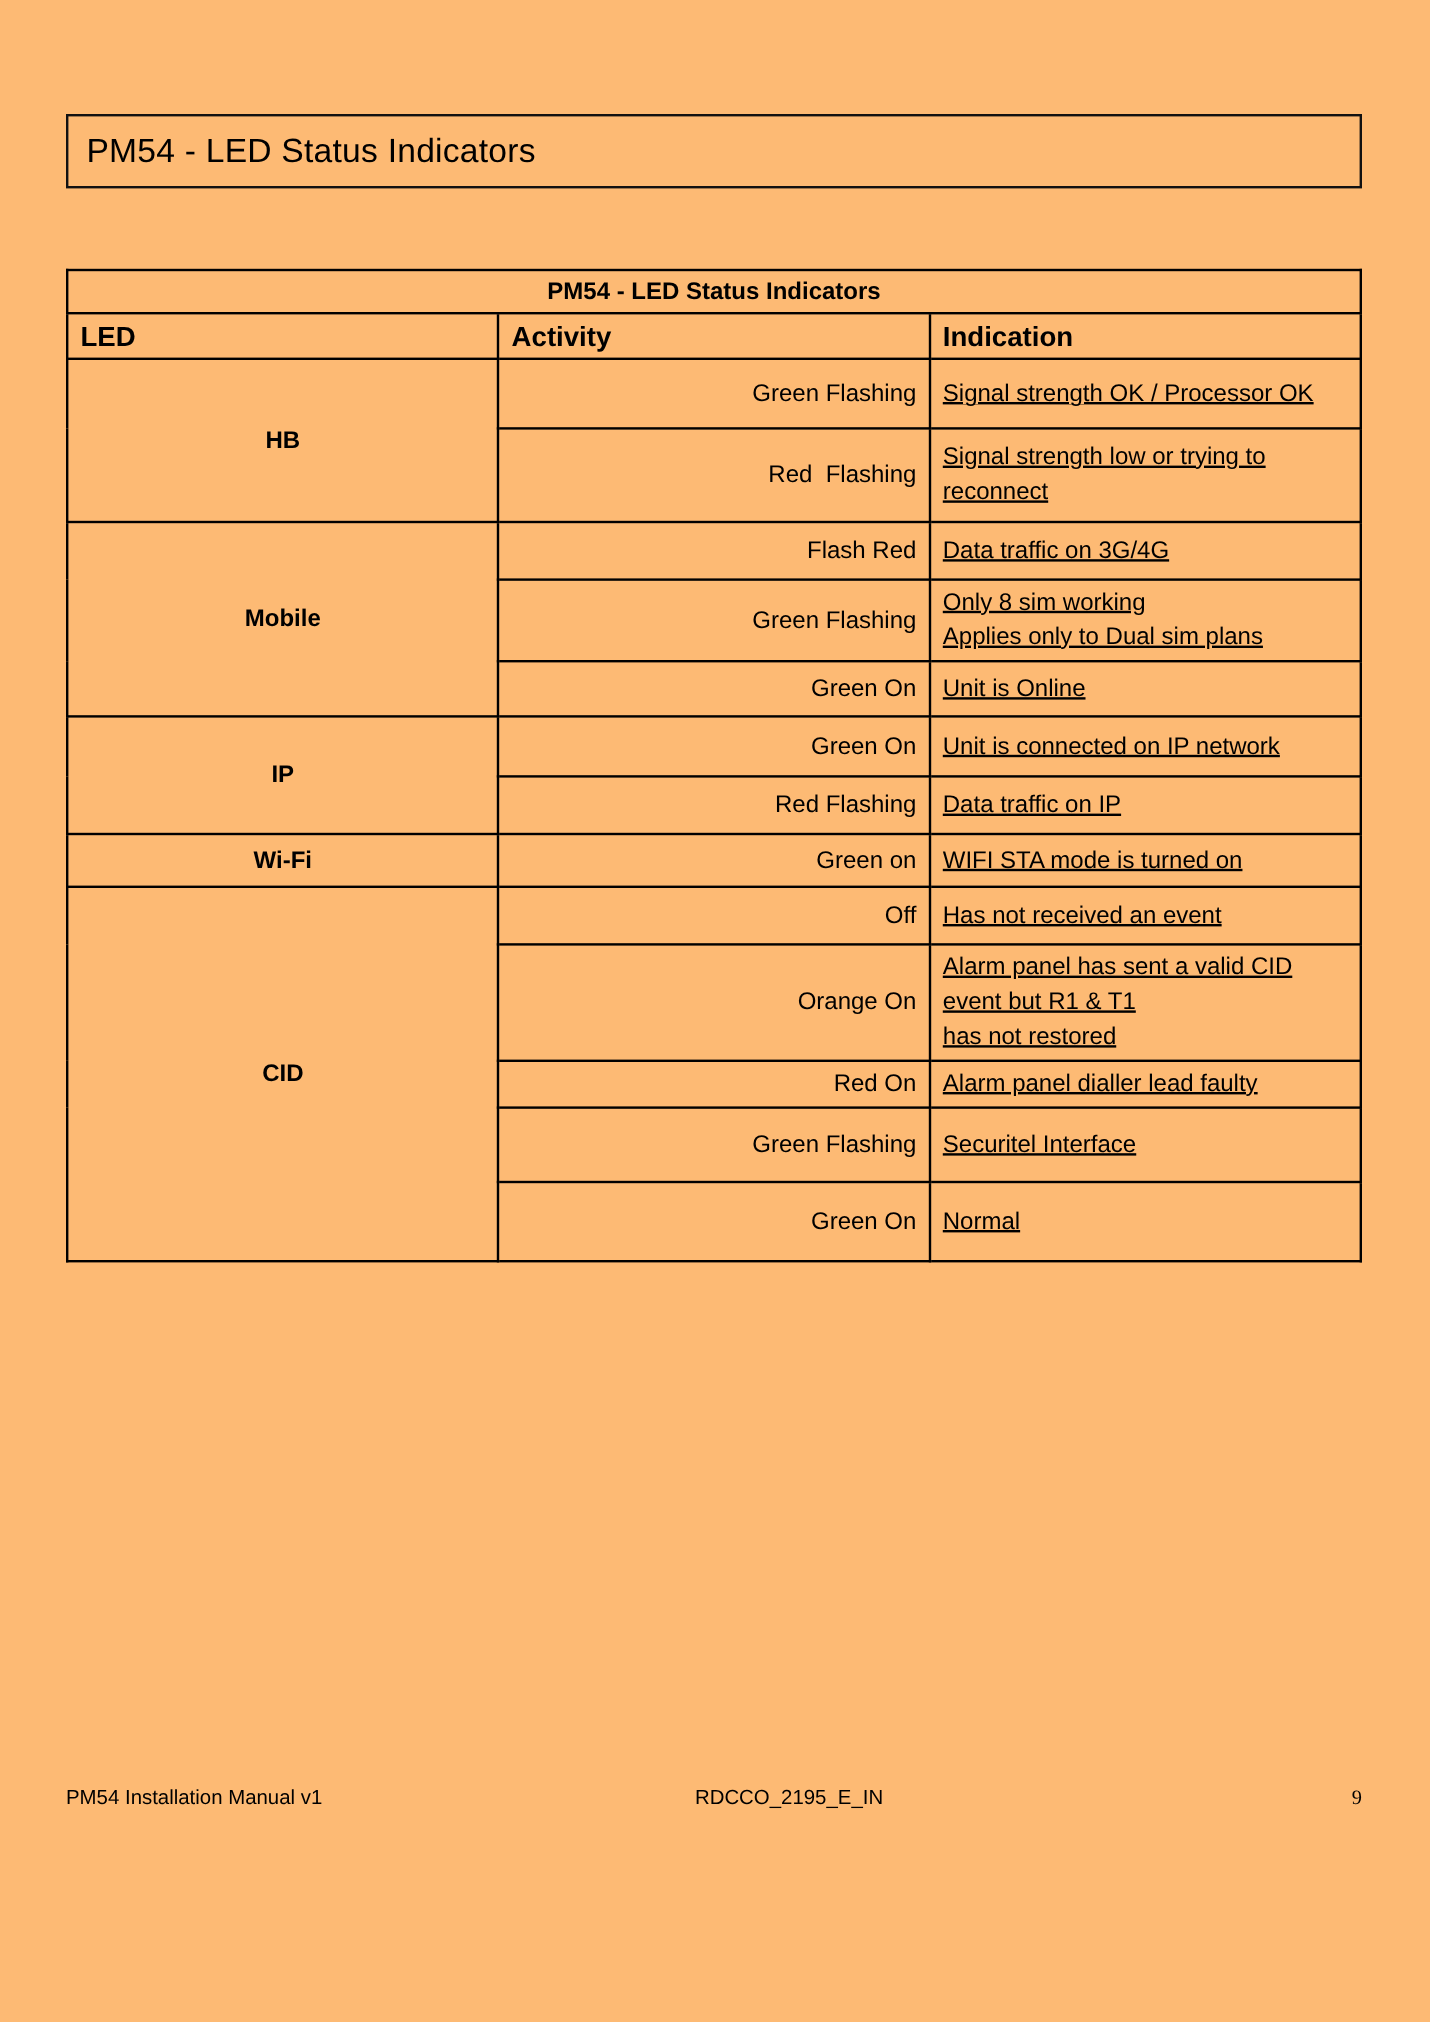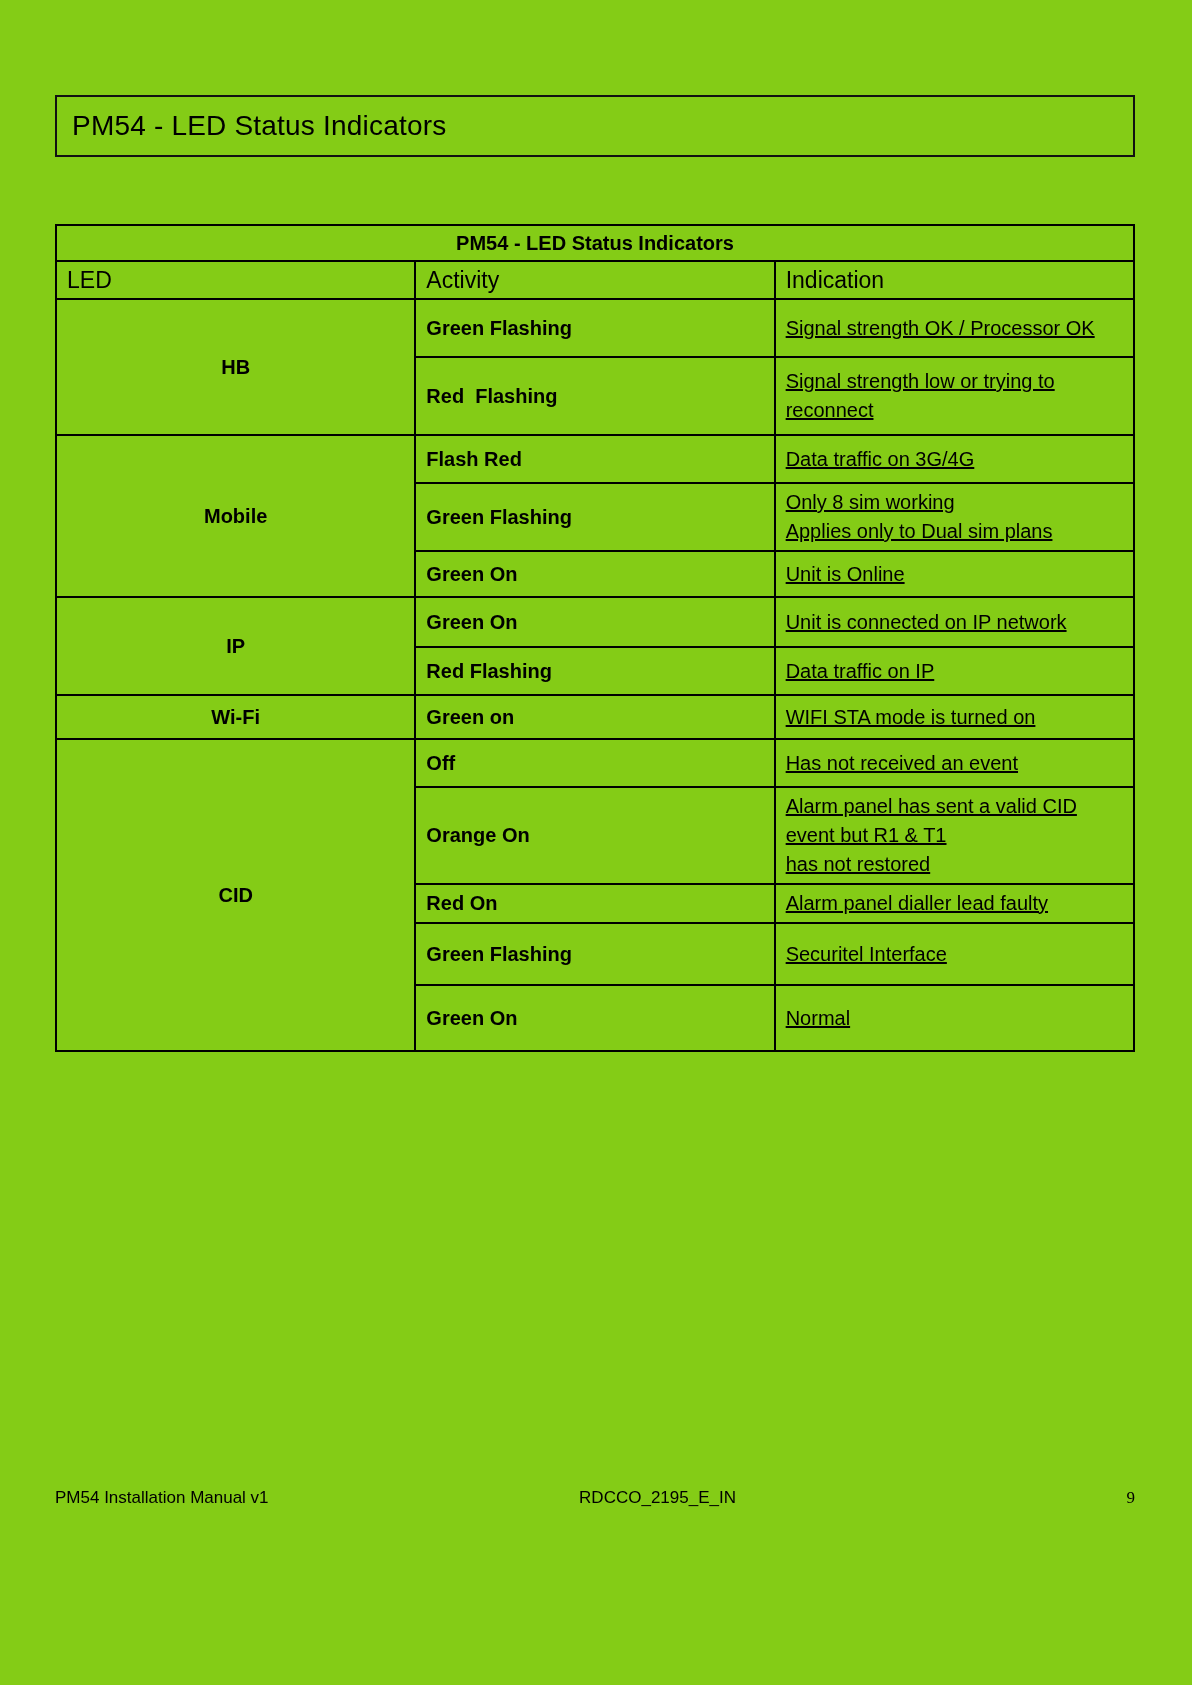--- a/index.html
+++ b/index.html
@@ -3,21 +3,21 @@
 <meta charset="utf-8">
 <style>
   * { box-sizing: border-box; }
   html, body { margin: 0; padding: 0; }
   body {
     width: 1192px; height: 1685px;
     background: #ffffff;
     color: #000000;
     font-family: "Liberation Sans", sans-serif;
   }
-  .page { position: relative; width: 1192px; height: 1685px; overflow: hidden; background: #84cc16; }
+  .page { position: relative; width: 1192px; height: 1685px; overflow: hidden; background: #fdba74; }
 
   .title-box {
     position: absolute; left: 55px; top: 95px;
     width: 1080px; height: 62px;
     border: 2px solid #111;
     display: flex; align-items: center;
     padding-left: 15px;
     font-size: 28px;
     letter-spacing: 0.2px;
   }
@@ -36,27 +36,27 @@
     overflow: hidden;
   }
   .tbl-title {
     text-align: center;
     font-weight: bold;
     font-size: 23px;
     padding: 3px;
   }
   .led-table th {
     text-align: left;
-    font-weight: normal;
+    font-weight: bold;
     font-size: 23px;
   }
   .col-led { width: 167px; }
   .col-activity { width: 318px; border-radius: 16px; }
   .led-cell { text-align: center; font-weight: bold; }
-  .act { font-weight: bold; white-space: pre-wrap; padding-left: 14px; }
+  .act { font-weight: normal; white-space: pre-wrap; padding-left: 14px; text-align: right; }
   .ind { white-space: pre-line; padding-left: 14px; line-height: 1.45; text-decoration: underline; }
 
   .footer {
     position: absolute; left: 55px; top: 1488px;
     width: 1080px;
     display: flex; align-items: baseline; justify-content: space-between;
     font-size: 17px;
     gap: 12px;
   }
   .footer .center-doc { transform: translateX(-40px); }

